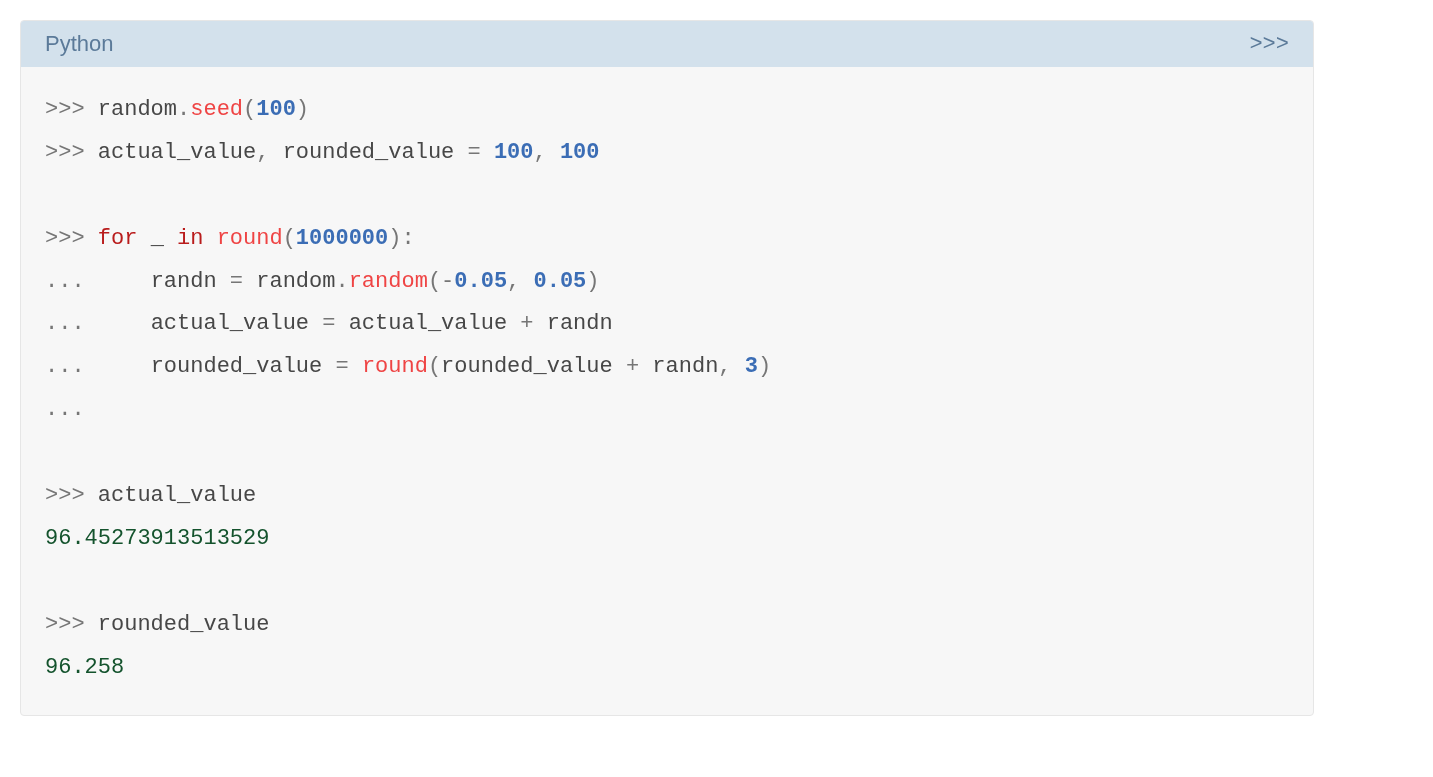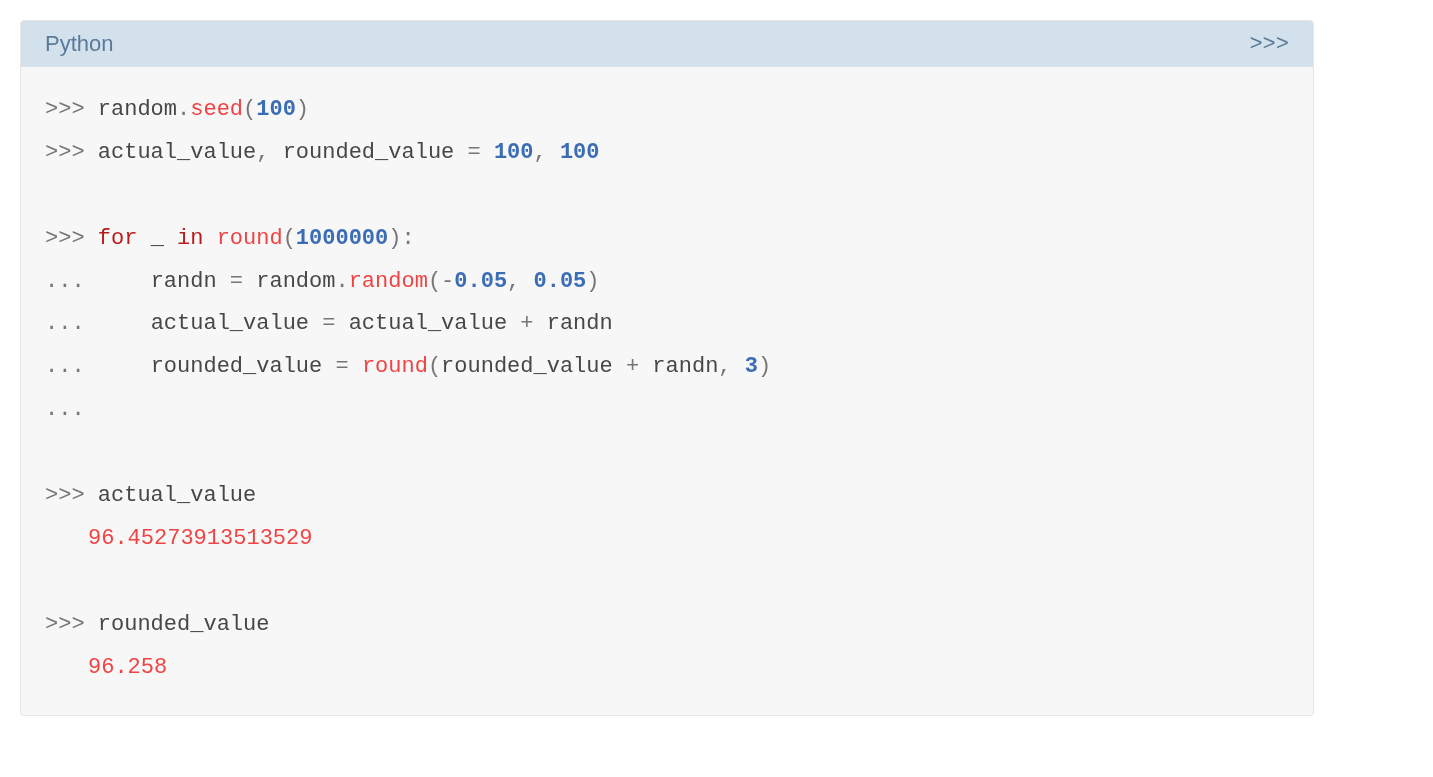--- a/index.html
+++ b/index.html
@@ -40,21 +40,21 @@
     line-height: 1.95;
     color: #767676;
     white-space: pre;
   }
   .gp { color: #767676; }   
   .nn { color: #474747; }   
   .op { color: #767676; }   
   .kw { color: #b91c1c; }   
   .num { color: #3b6db5; font-weight: bold; }  
   .func { color: #ef4444; } 
-  .go { color: #ef4444; margin-left: 43px; }   
+  .go { color: #14532d; }   
 </style>
 </head>
 <body>
 
 <div class="code-block">
   <div class="code-header">
     <span class="lang-label">Python</span>
     <span class="toggle-prompt">&gt;&gt;&gt;</span>
   </div>
   <div class="code-body"><span class="gp">&gt;&gt;&gt; </span><span class="nn">random</span><span class="op">.</span><span class="func">seed</span><span class="op">(</span><span class="num">100</span><span class="op">)</span>

